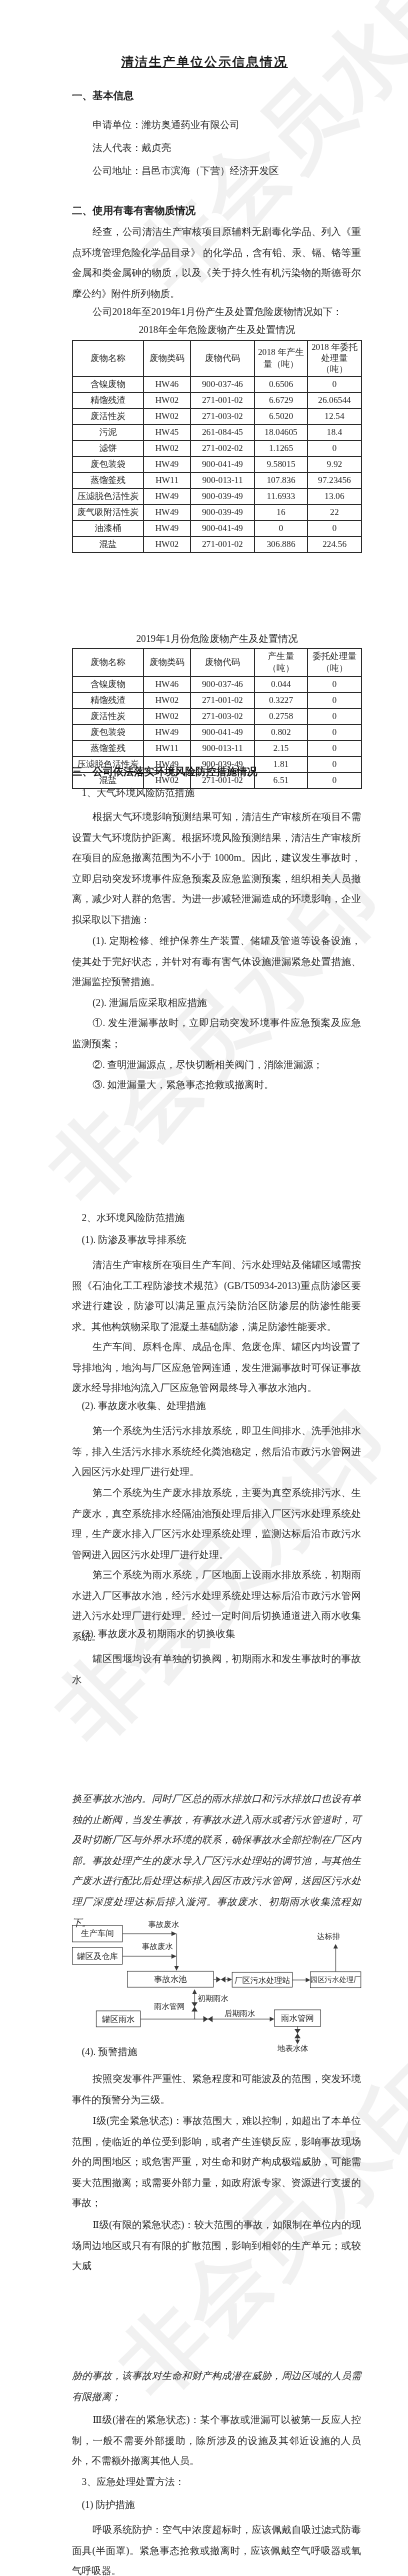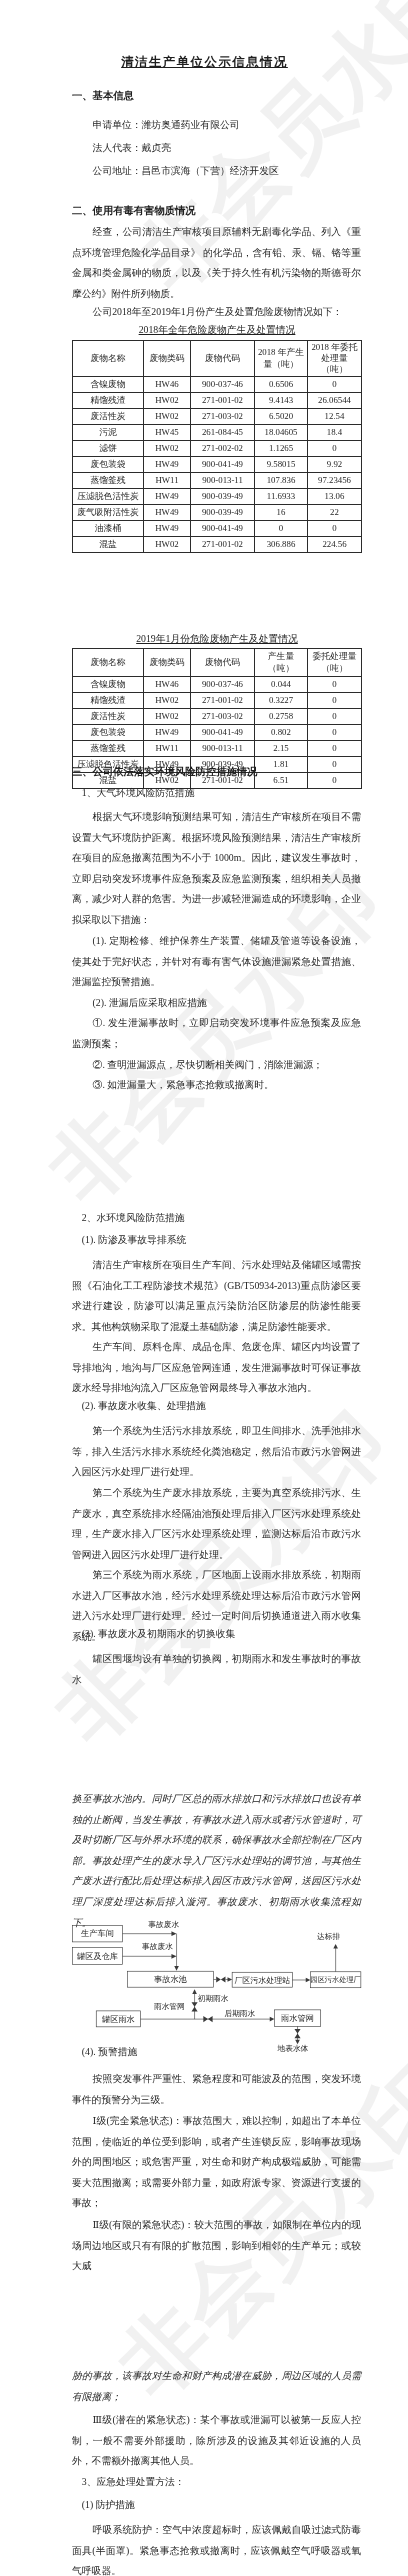--- a/index.html
+++ b/index.html
@@ -9,21 +9,21 @@
   .wm{position:absolute;transform:translate(-50%,-50%) rotate(-45deg);
       font-size:85px;font-weight:bold;color:rgba(0,0,0,0.055);white-space:nowrap;
       pointer-events:none;user-select:none;}
   .doc-title{width:409px;text-align:center;font-size:12.4px;font-weight:bold;letter-spacing:1.5px;text-decoration:underline;}
   .h1{font-size:10.3px;font-weight:bold;}
   .sub{font-size:9.8px;text-indent:1em;}
   .para{width:289px;font-size:9.8px;line-height:20.6px;text-align:justify;text-indent:2.1em;}
   .cont{text-indent:0;font-style:italic;}
   .field-line{font-size:9.8px;line-height:23px;text-indent:2.1em;}
   .item-block .para{margin:0;}
-  .tbl-title{font-size:9.8px;text-align:center;text-decoration:underline;}
+  .tbl-title{font-size:9.8px;text-align:center;}
   table.doc-table{border-collapse:collapse;table-layout:fixed;font-size:8.8px;}
   .doc-table th,.doc-table td{border:0.6px solid #2b2b2b;text-align:center;vertical-align:middle;
       font-weight:normal;padding:0.5px 1px;line-height:1.3;overflow:hidden;}
   .t12 thead th{height:26px;}
   .t12 tbody td{height:14px;}
   svg text{font-family:"Liberation Serif","DejaVu Serif",serif;}
 </style>
 </head>
 <body>
 
@@ -69,21 +69,21 @@
           <td>含镍废物</td>
           <td>HW46</td>
           <td>900-037-46</td>
           <td>0.6506</td>
           <td>0</td>
         </tr>
         <tr>
           <td>精馏残渣</td>
           <td>HW02</td>
           <td>271-001-02</td>
-          <td>9.4143</td>
+          <td>6.6729</td>
           <td>26.06544</td>
         </tr>
         <tr>
           <td>废活性炭</td>
           <td>HW02</td>
           <td>271-003-02</td>
           <td>6.5020</td>
           <td>12.54</td>
         </tr>
         <tr>

